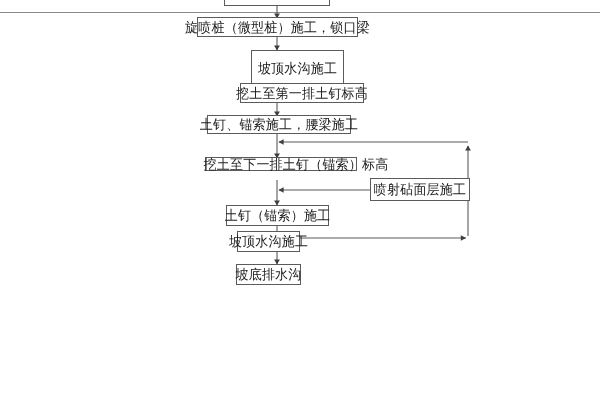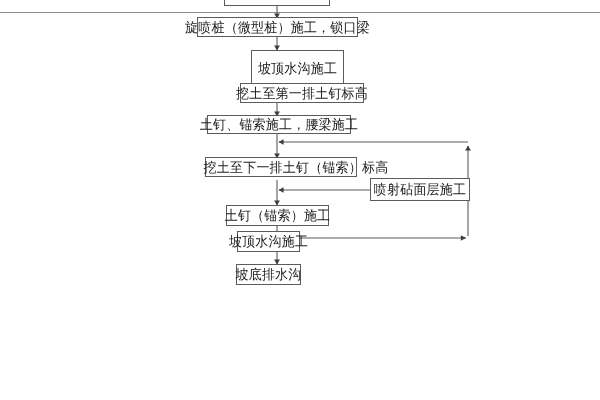--- a/index.html
+++ b/index.html
@@ -103,21 +103,21 @@
   </div>
 
   <div class="node" style="left:216px; top:83px; width:124px; height:20px;margin-left:24px;">
     <span>挖土至第一排土钉标高</span>
   </div>
 
   <div class="node" style="left:207px; top:115px; width:144px; height:19px;">
     <span>土钉、锚索施工，腰梁施工</span>
   </div>
 
-  <div class="node" style="left:205px; top:157px; width:152px; height:20px;padding-left:30px;">
+  <div class="node" style="left:205px; top:157px; width:152px; height:14px;padding-left:30px;">
     <span>挖土至下一排土钉（锚索）标高</span>
   </div>
 
   <div class="node" style="left:226px; top:205px; width:103px; height:21px;">
     <span>土钉（锚索）施工</span>
   </div>
 
   <div class="node" style="left:370px; top:178px; width:100px; height:23px;">
     <span>喷射砧面层施工</span>
   </div>

